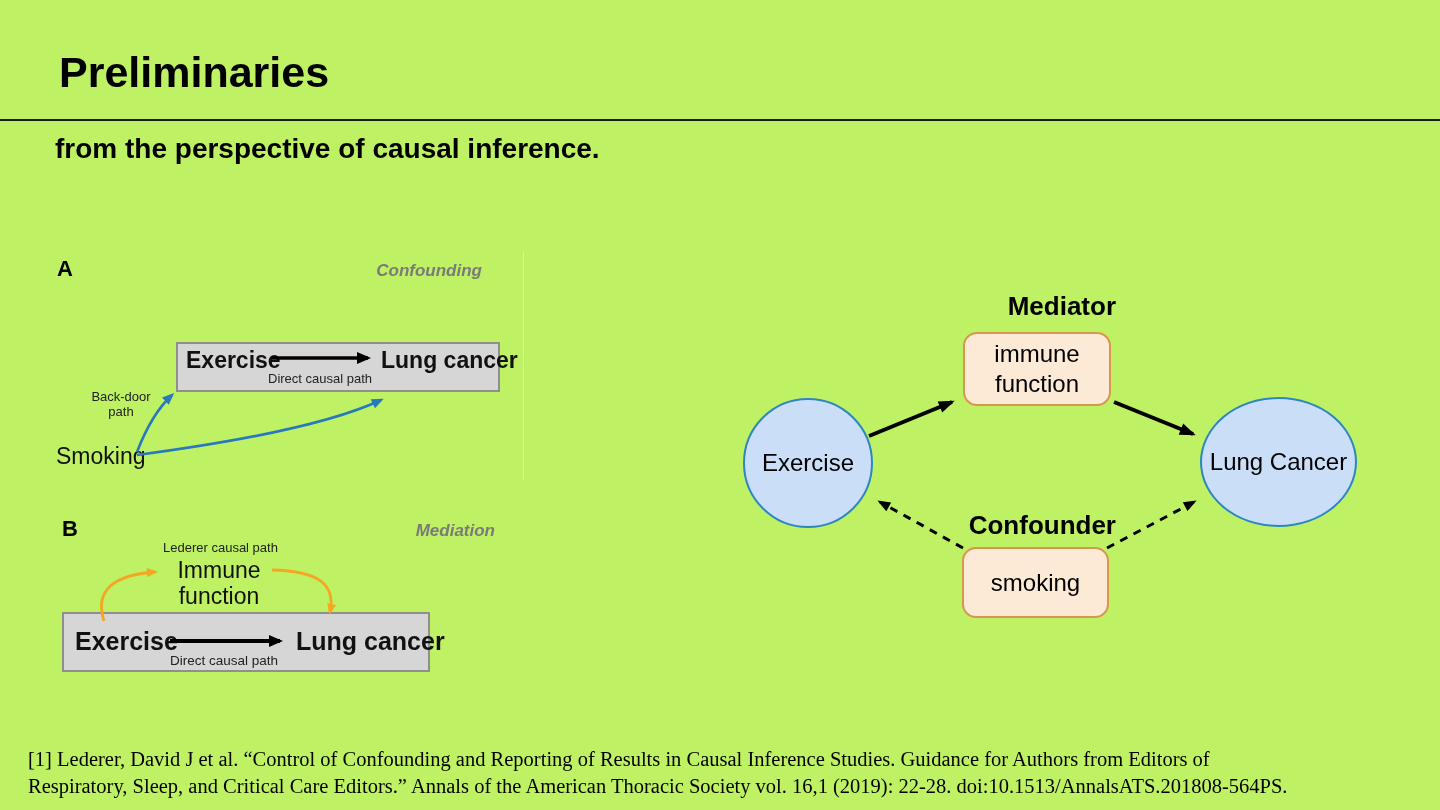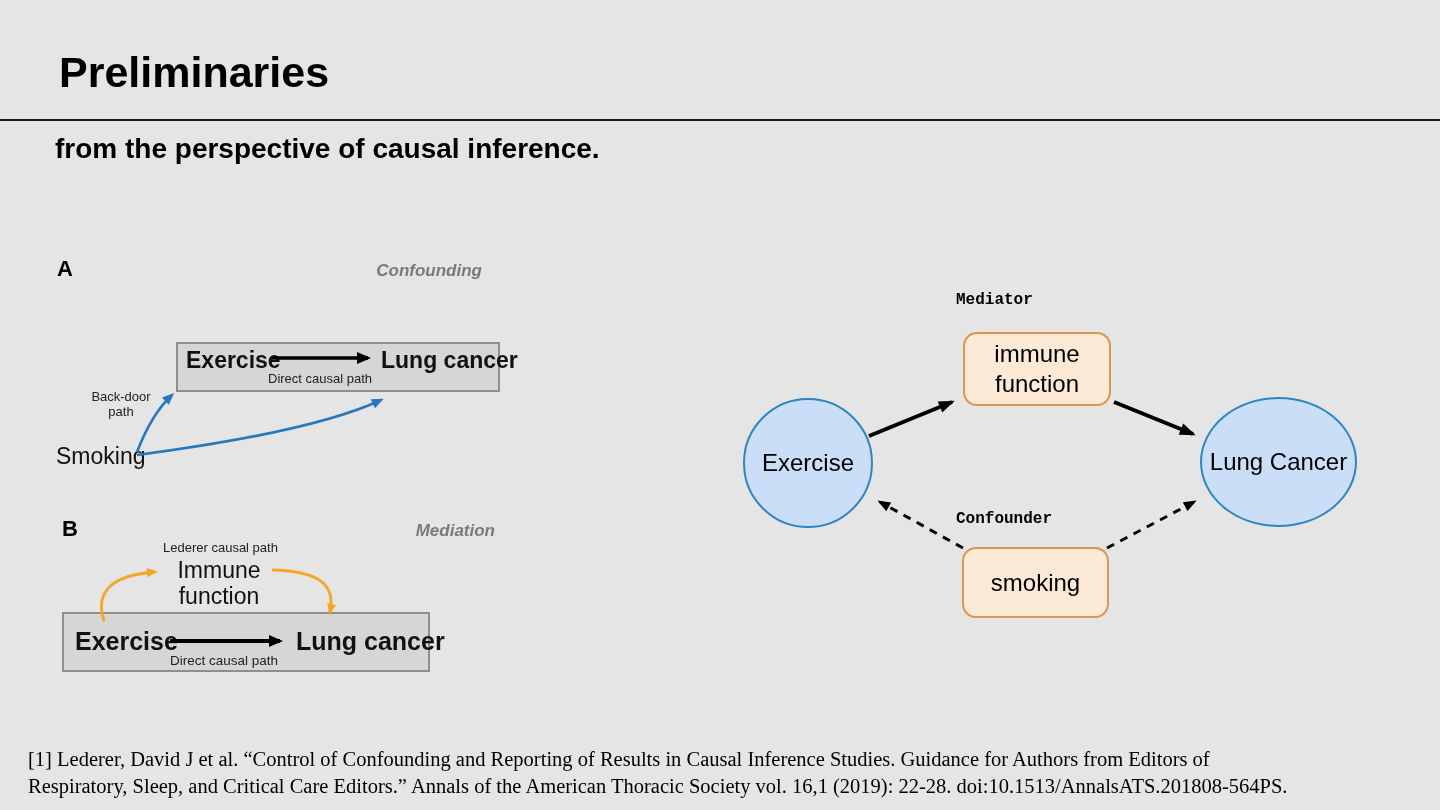--- a/index.html
+++ b/index.html
@@ -1,19 +1,19 @@
 <!DOCTYPE html>
 <html><head>
 <meta charset="utf-8">
 <style>
   * { margin: 0; padding: 0; box-sizing: border-box; }
   html, body { background: #ffffff; }
   #stage {
     position: relative; width: 1440px; height: 810px;
-    background: #e5e5e5; overflow: hidden;
+    background: #bef264; overflow: hidden;
     font-family: "Liberation Sans", sans-serif;
     color: #000;
   }
   .abs { position: absolute; }
 
   
   #slide-title {
     left: 59px; top: 48px;
     font-size: 43px; font-weight: bold; letter-spacing: 0px;
   }
@@ -38,21 +38,21 @@
   .box-node { font-weight: bold; color: #111; }
   .box-caption { font-size: 13px; color: #222; }
   .small-label { font-size: 13px; color: #222; line-height: 15px; text-align: center; }
   #fig-a-smoking { font-size: 23px; color: #111; }
   #fig-b-mediator-node {
     font-size: 23px; color: #111; line-height: 26px; text-align: center;
   }
   #fig-a-edge { left: 523px; top: 252px; width: 1px; height: 228px; background: #e3e3e3; }
 
   
-  .diag-label { font-size: 16px; font-weight: bold; text-align: left; font-family: Liberation Mono, monospace; }
+  .diag-label { font-size: 26px; font-weight: bold; text-align: right; }
   .diag-ellipse {
     background: #cbdef7; border: 2px solid #2e86c1; border-radius: 50%;
     display: flex; align-items: center; justify-content: center;
     font-size: 24px; color: #000; text-align: center;
   }
   .diag-roundbox {
     background: #fcead6; border: 2px solid #d9964f; border-radius: 14px;
     display: flex; align-items: center; justify-content: center;
     font-size: 24px; line-height: 30px; color: #000; text-align: center;
   }

